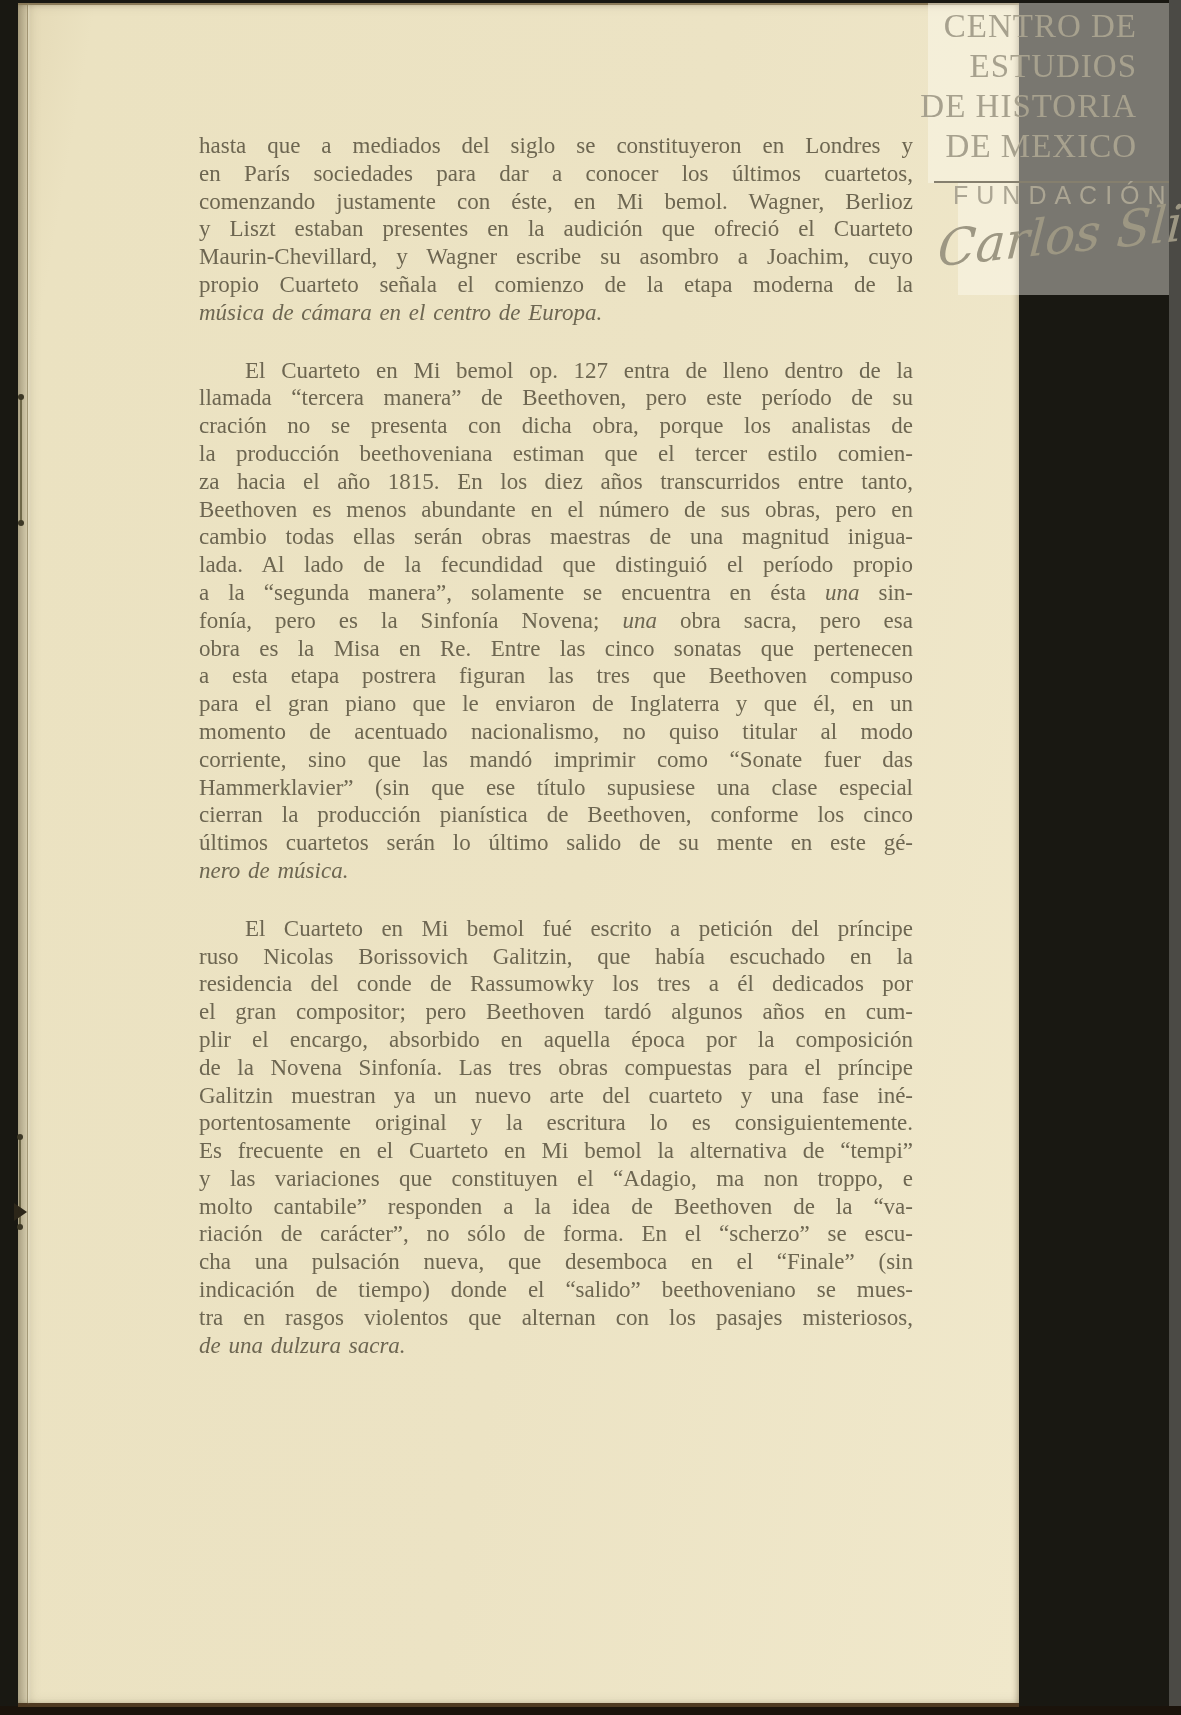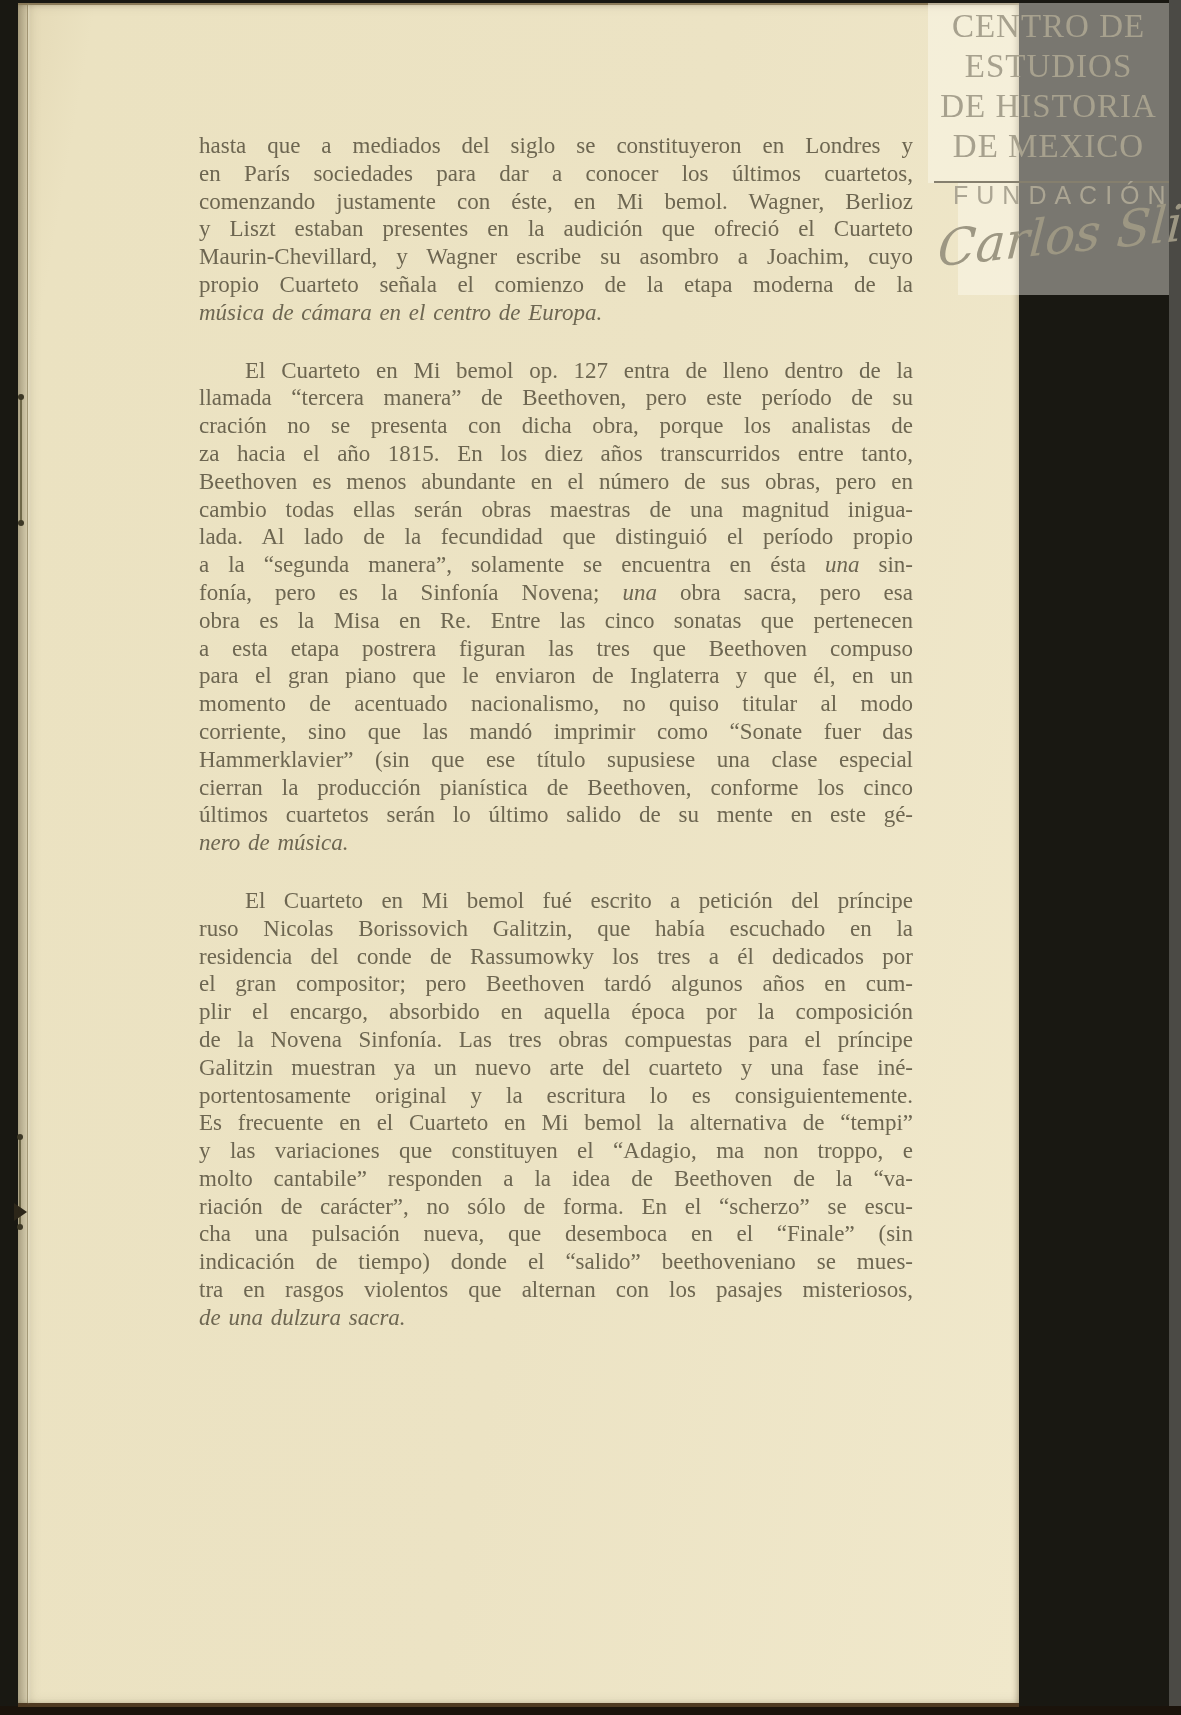--- a/index.html
+++ b/index.html
@@ -40,21 +40,21 @@
   .para + .para { margin-top:30px; }
   .ln { text-align:justify; text-align-last:justify; }
   .ln.last { text-align-last:left;font-style:italic; }
   .para.indent .ln:first-child { text-indent:46px; }
 
   
   .wm-panel { position:absolute; background:rgba(255,252,242,.42); }
   .wm-panel-top { left:928px; top:3px; width:241px; height:180px; }
   .wm-panel-bottom { left:958px; top:183px; width:211px; height:112px; }
   .wm-rule { position:absolute; left:934px; top:181px; width:235px; height:2px; background:#857f6e; }
-  .wm-inst { position:absolute; left:928px; top:6px; width:241px; text-align:center;
+  .wm-inst { position:absolute; left:896px; top:6px; width:241px; text-align:right;
     font-family:"Liberation Serif","DejaVu Serif",serif; font-size:33px; line-height:40px;
     color:#a7a18e; letter-spacing:1px; white-space:nowrap; }
   .wm-foundation { position:absolute; left:953px; top:181px; width:220px;
     font-family:"Liberation Sans","DejaVu Sans",sans-serif; font-size:25px;
     letter-spacing:8px; color:#aba593; white-space:nowrap; }
   .wm-signature { position:absolute; left:938px; top:220px; width:235px;
     font-family:"DejaVu Serif","Liberation Serif",serif; font-style:italic;
     font-size:50px; color:#9d9783; transform:rotate(-6deg) skewX(-10deg);
     transform-origin:left center; white-space:nowrap; }
 </style>
@@ -74,20 +74,21 @@
           <div class="ln">comenzando justamente con éste, en Mi bemol. Wagner, Berlioz</div>
           <div class="ln">y Liszt estaban presentes en la audición que ofreció el Cuarteto</div>
           <div class="ln">Maurin-Chevillard, y Wagner escribe su asombro a Joachim, cuyo</div>
           <div class="ln">propio Cuarteto señala el comienzo de la etapa moderna de la</div>
           <div class="ln last">música de cámara en el centro de Europa.</div>
         </div>
         <div class="para indent">
           <div class="ln">El Cuarteto en Mi bemol op. 127 entra de lleno dentro de la</div>
           <div class="ln">llamada “tercera manera” de Beethoven, pero este período de su</div>
           <div class="ln">cración no se presenta con dicha obra, porque los analistas de</div>
+          <div class="ln">la producción beethoveniana estiman que el tercer estilo comien-</div>
           <div class="ln">za hacia el año 1815. En los diez años transcurridos entre tanto,</div>
           <div class="ln">Beethoven es menos abundante en el número de sus obras, pero en</div>
           <div class="ln">cambio todas ellas serán obras maestras de una magnitud inigua-</div>
           <div class="ln">lada. Al lado de la fecundidad que distinguió el período propio</div>
           <div class="ln">a la “segunda manera”, solamente se encuentra en ésta <i>una</i> sin-</div>
           <div class="ln">fonía, pero es la Sinfonía Novena; <i>una</i> obra sacra, pero esa</div>
           <div class="ln">obra es la Misa en Re. Entre las cinco sonatas que pertenecen</div>
           <div class="ln">a esta etapa postrera figuran las tres que Beethoven compuso</div>
           <div class="ln">para el gran piano que le enviaron de Inglaterra y que él, en un</div>
           <div class="ln">momento de acentuado nacionalismo, no quiso titular al modo</div>

